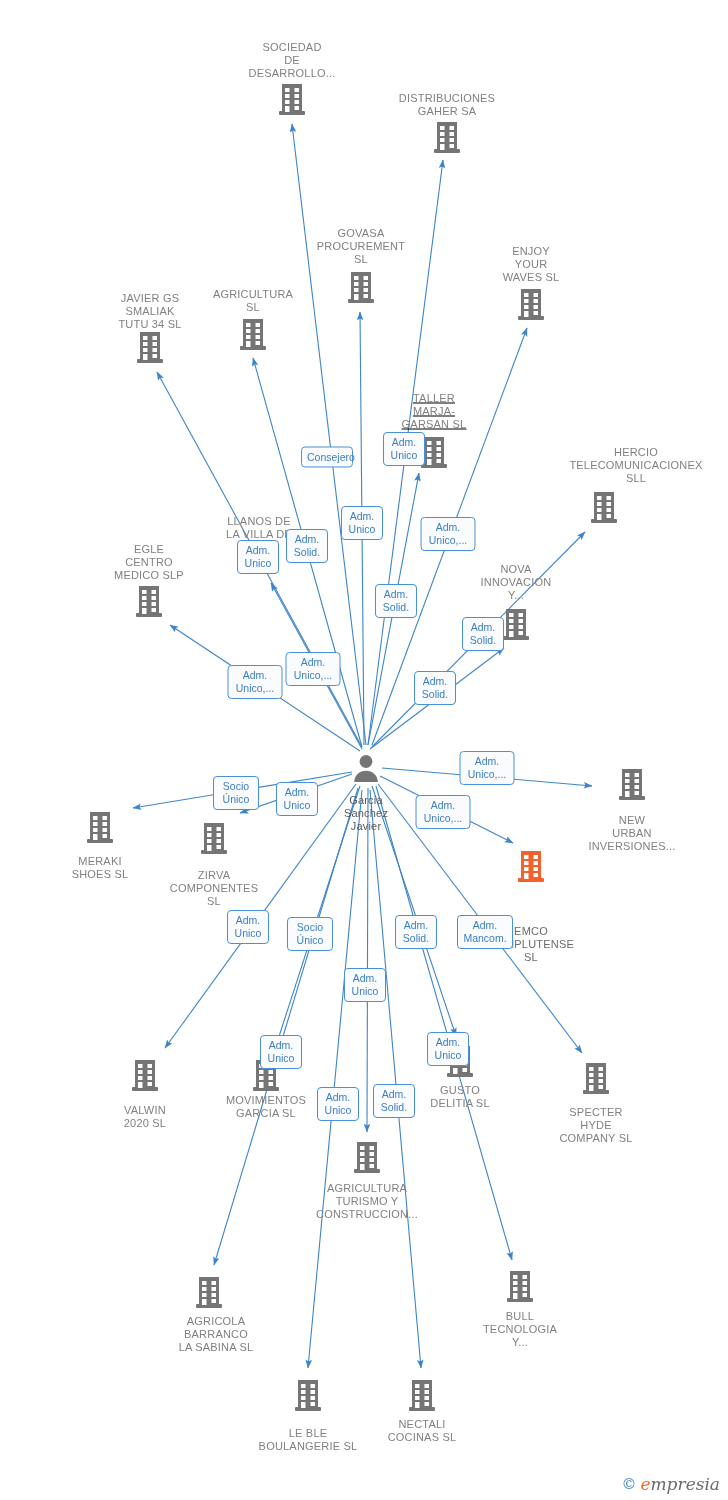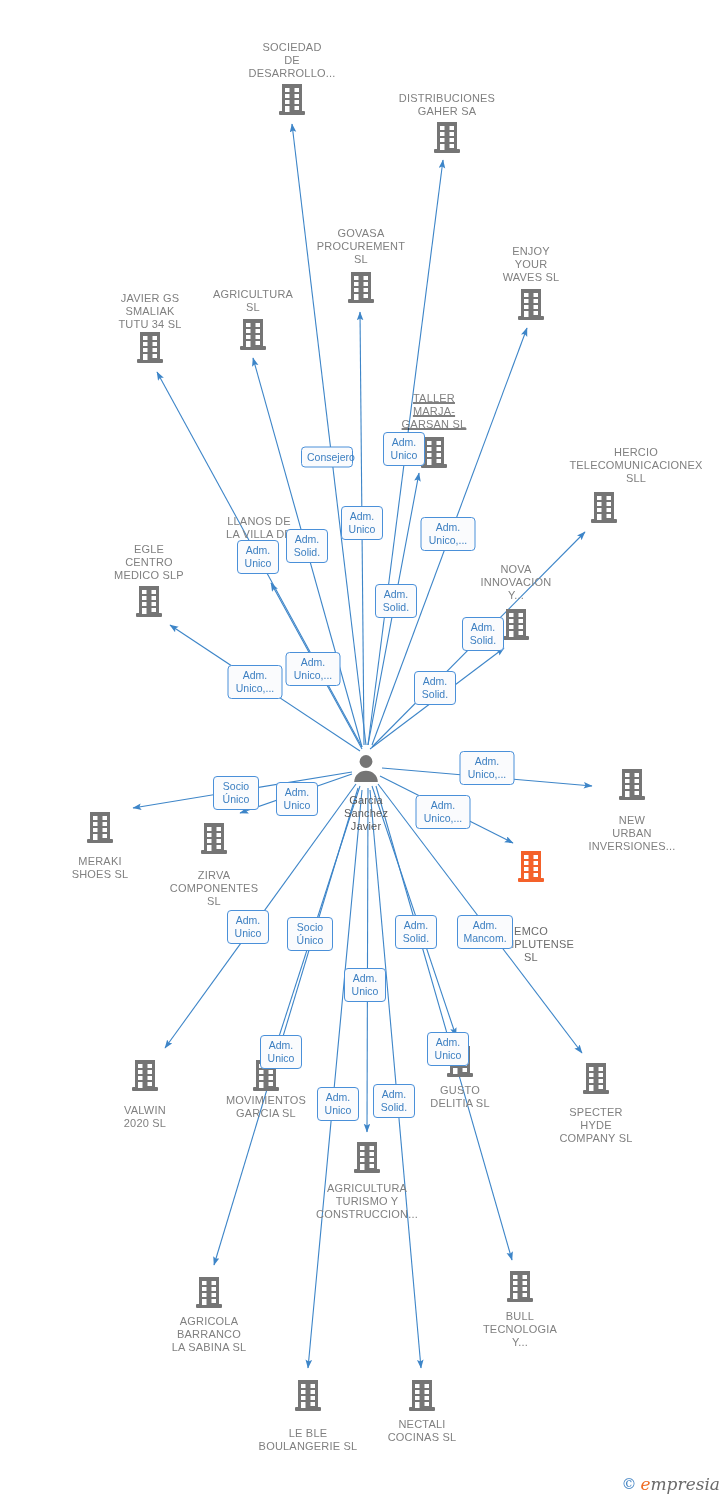--- a/index.html
+++ b/index.html
@@ -455,21 +455,21 @@
             <rect x="8" y="5" width="4.5" height="4" fill="#fff"></rect>
             <rect x="17.5" y="5" width="4.5" height="4" fill="#fff"></rect>
             <rect x="8" y="11" width="4.5" height="4" fill="#fff"></rect>
             <rect x="17.5" y="11" width="4.5" height="4" fill="#fff"></rect>
             <rect x="8" y="17" width="4.5" height="4" fill="#fff"></rect>
             <rect x="17.5" y="17" width="4.5" height="4" fill="#fff"></rect>
             <rect x="8" y="23" width="4.5" height="6" fill="#fff"></rect>
             <rect x="17.5" y="23" width="4.5" height="4" fill="#fff"></rect>
           </svg></span>
       </div>
-      <div class="node" style="left: 209px; top: 1329px; justify-content: flex-end;">
+      <div class="node" style="left: 216px; top: 1329px; justify-content: flex-end;">
         <div class="label">AGRICOLA
 BARRANCO
 LA SABINA  SL</div>
       </div>
       <div class="node" style="left: 520px; top: 1287px;">
         <span class="ico"><svg width="30" height="34" viewBox="0 0 30 34" xmlns="http://www.w3.org/2000/svg">
             <rect x="5" y="1" width="20" height="28" fill="#757575"></rect>
             <rect x="2" y="28" width="26" height="4" rx="1" fill="#757575"></rect>
             <rect x="8" y="5" width="4.5" height="4" fill="#fff"></rect>
             <rect x="17.5" y="5" width="4.5" height="4" fill="#fff"></rect>

